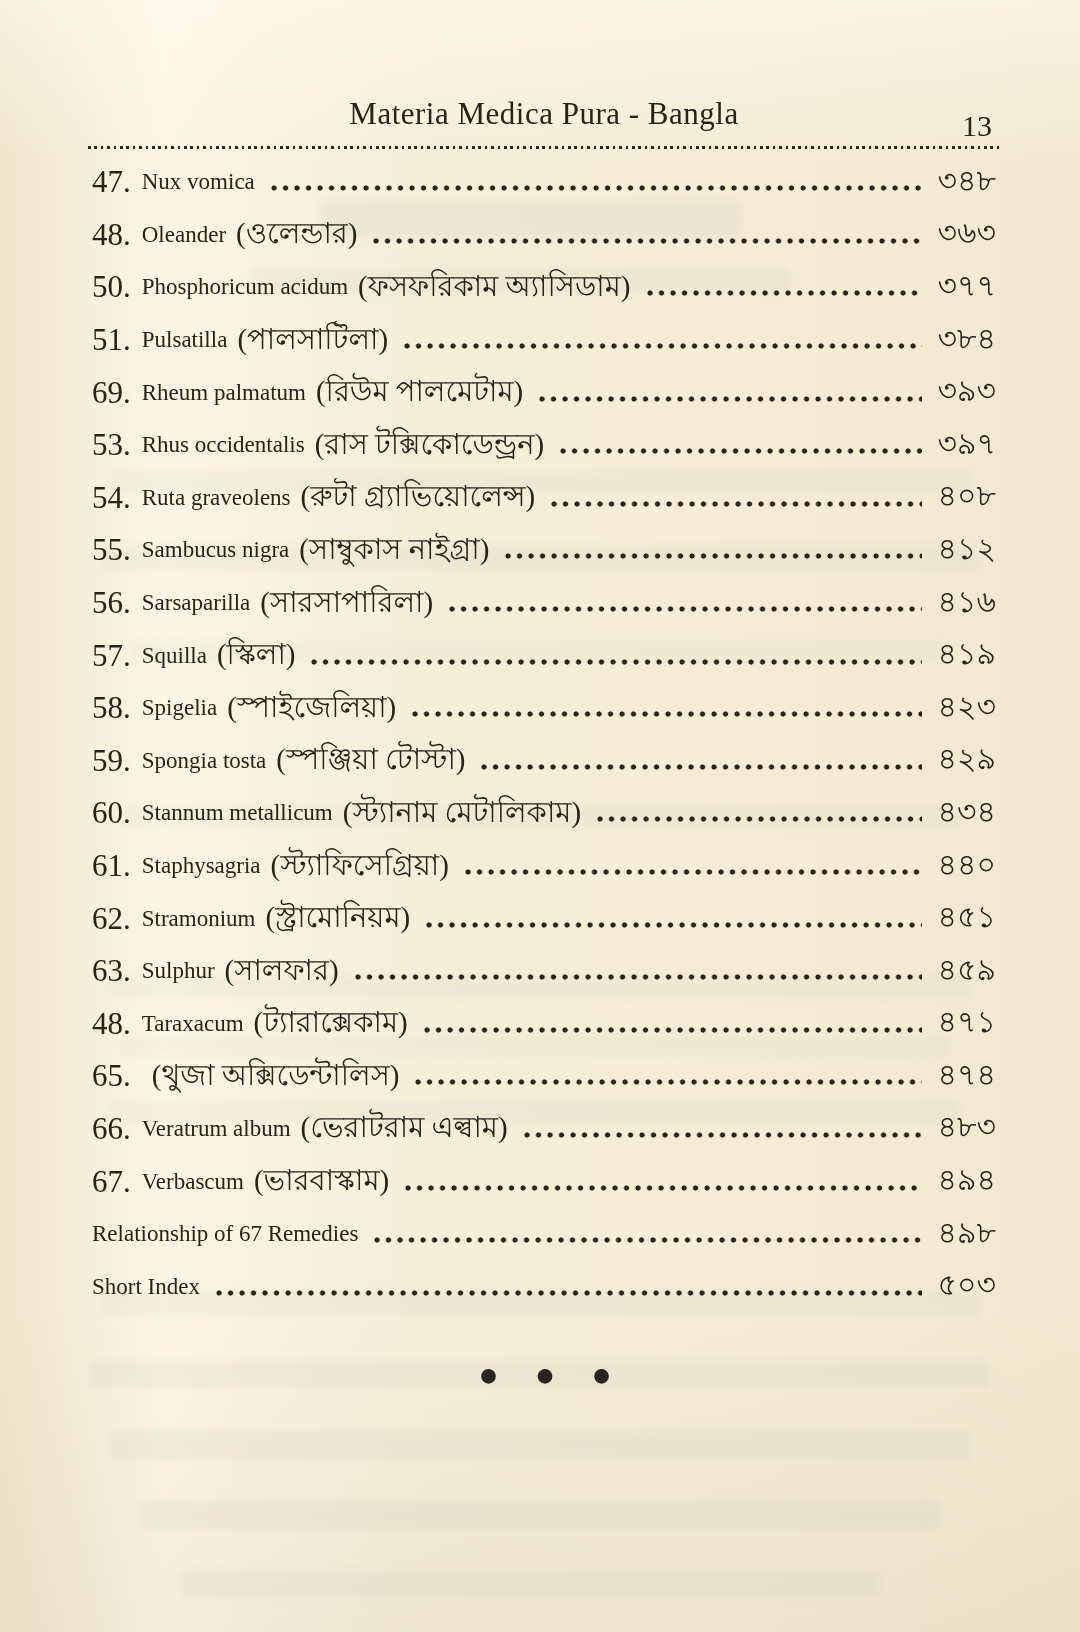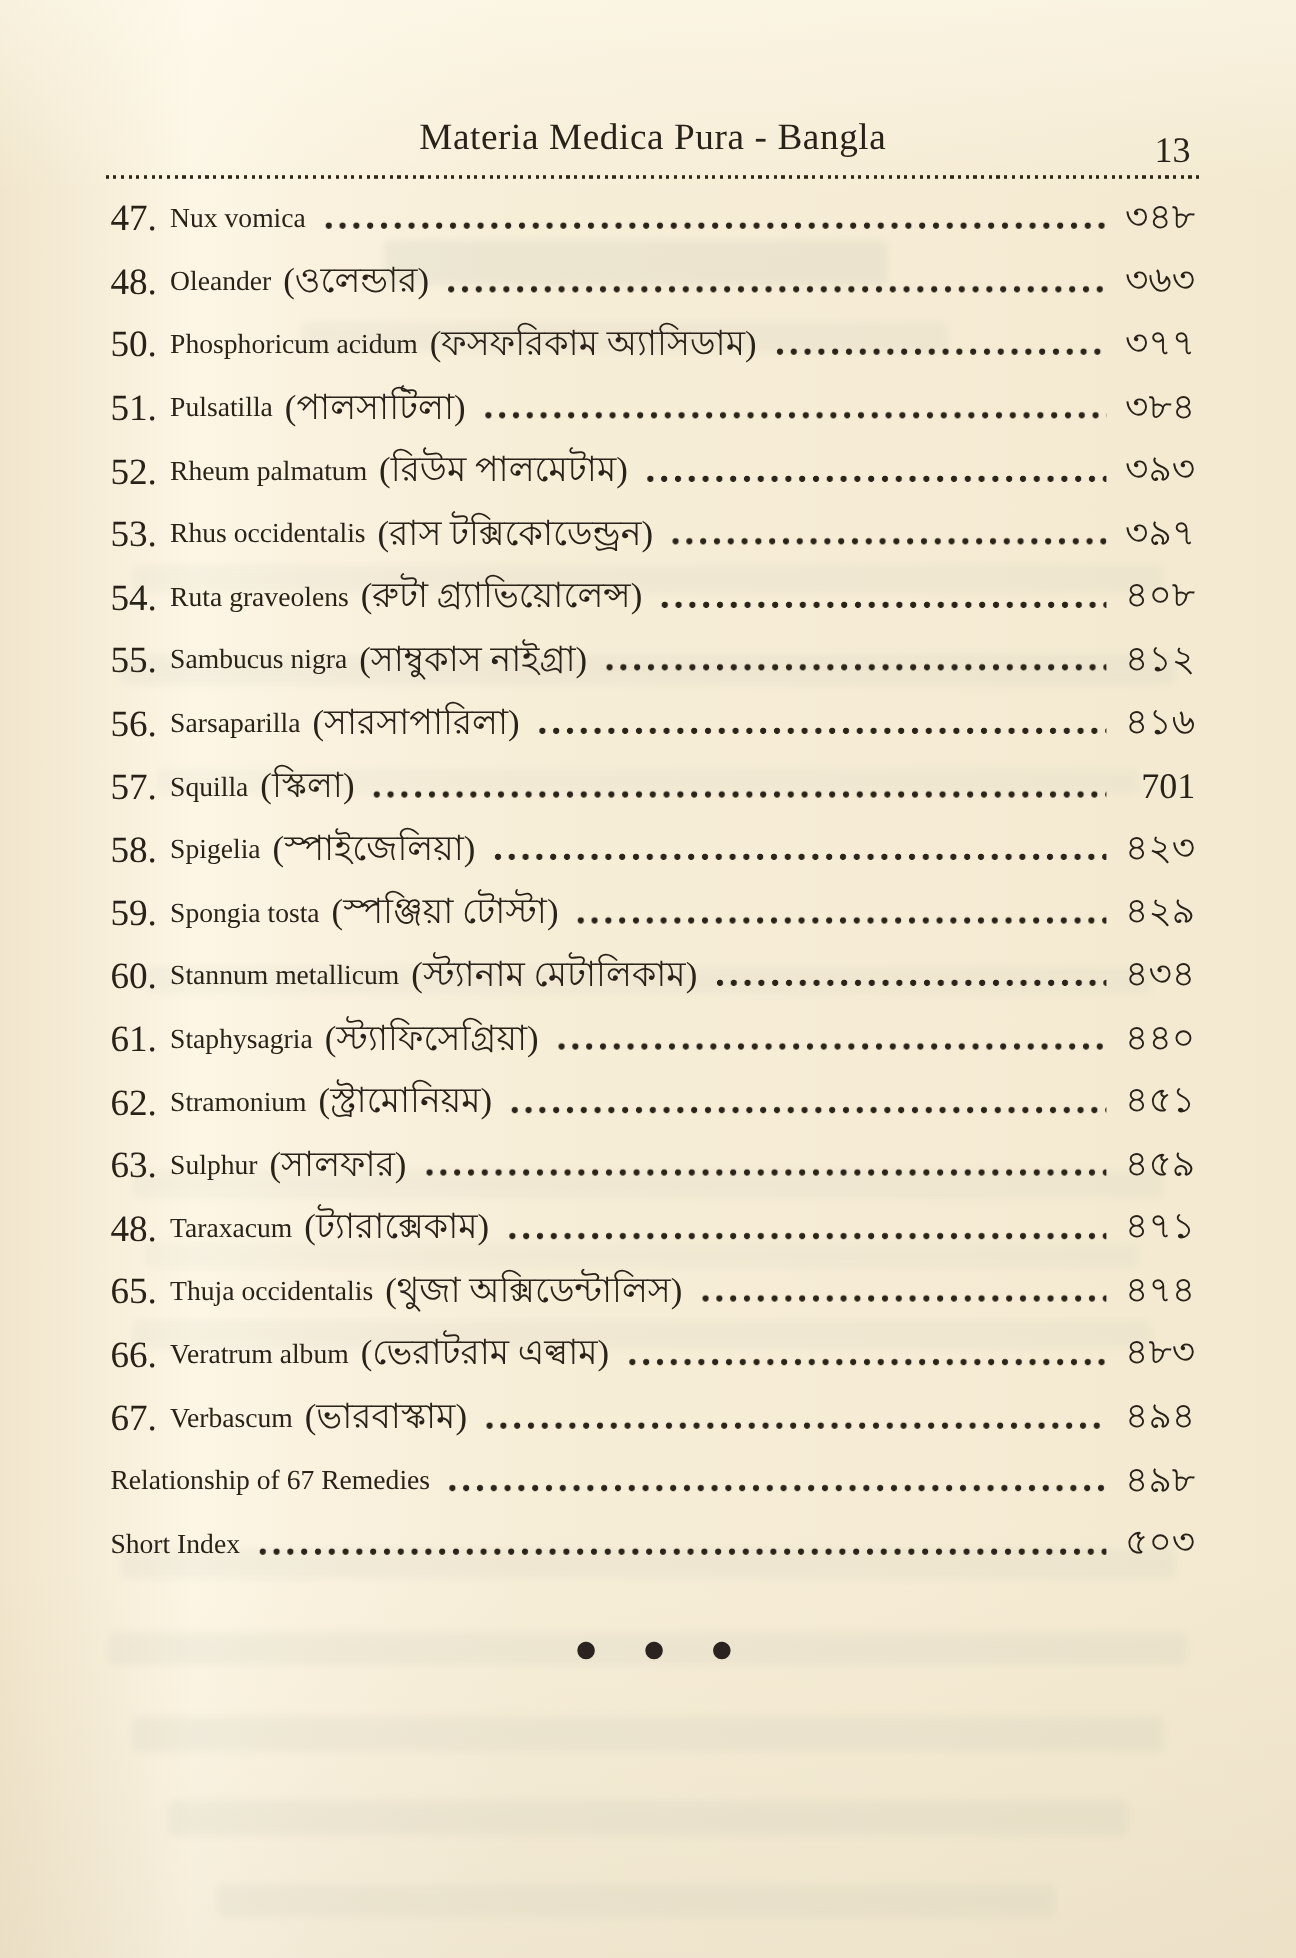--- a/index.html
+++ b/index.html
@@ -160,21 +160,21 @@
 
   <div class="row">
     <span class="num">51.</span>
     <span class="latin">Pulsatilla</span>
     <span class="bengali">(পালসাটিলা)</span>
     <span class="leader"></span>
     <span class="pg">৩৮৪</span>
   </div>
 
   <div class="row">
-    <span class="num">52.</span>
+    <span class="num">69.</span>
     <span class="latin">Rheum palmatum</span>
     <span class="bengali">(রিউম পালমেটাম)</span>
     <span class="leader"></span>
     <span class="pg">৩৯৩</span>
   </div>
 
   <div class="row">
     <span class="num">53.</span>
     <span class="latin">Rhus occidentalis</span>
     <span class="bengali">(রাস টক্সিকোডেন্ড্রন)</span>
@@ -204,21 +204,21 @@
     <span class="bengali">(সারসাপারিলা)</span>
     <span class="leader"></span>
     <span class="pg">৪১৬</span>
   </div>
 
   <div class="row">
     <span class="num">57.</span>
     <span class="latin">Squilla</span>
     <span class="bengali">(স্কিলা)</span>
     <span class="leader"></span>
-    <span class="pg">701</span>
+    <span class="pg">৪১৯</span>
   </div>
 
   <div class="row">
     <span class="num">58.</span>
     <span class="latin">Spigelia</span>
     <span class="bengali">(স্পাইজেলিয়া)</span>
     <span class="leader"></span>
     <span class="pg">৪২৩</span>
   </div>
 
@@ -265,21 +265,20 @@
   <div class="row">
     <span class="num">48.</span>
     <span class="latin">Taraxacum</span>
     <span class="bengali">(ট্যারাক্সেকাম)</span>
     <span class="leader"></span>
     <span class="pg">৪৭১</span>
   </div>
 
   <div class="row">
     <span class="num">65.</span>
-    <span class="latin">Thuja occidentalis</span>
     <span class="bengali">(থুজা অক্সিডেন্টালিস)</span>
     <span class="leader"></span>
     <span class="pg">৪৭৪</span>
   </div>
 
   <div class="row">
     <span class="num">66.</span>
     <span class="latin">Veratrum album</span>
     <span class="bengali">(ভেরাটরাম এল্বাম)</span>
     <span class="leader"></span>

